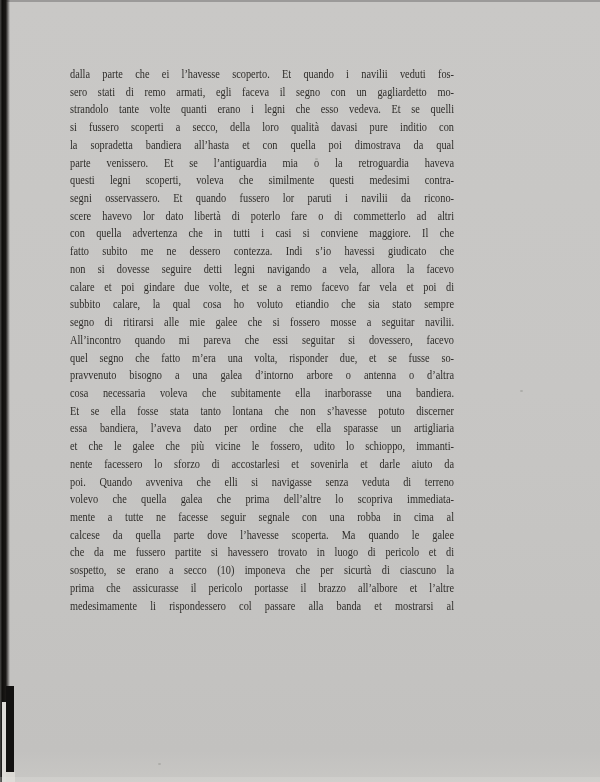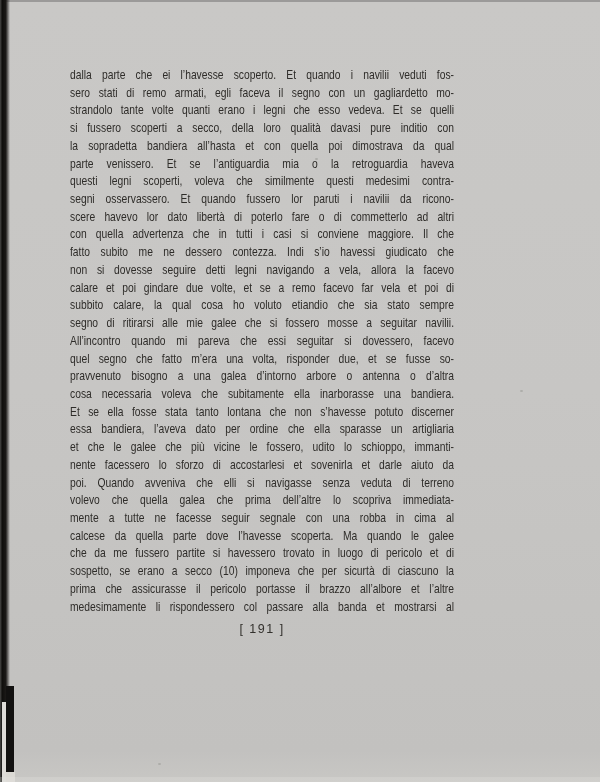--- a/index.html
+++ b/index.html
@@ -2,21 +2,21 @@
 <html><head>
 <meta charset="utf-8">
 <style>
   html, body { margin: 0; padding: 0; background: #888; }
   .scan {
     position: relative;
     width: 600px;
     height: 782px;
     overflow: hidden;
     background: linear-gradient(180deg, #c9c8c6 0%, #c7c6c4 50%, #c2c1bf 96%, #c8c7c4 100%);
-    font-family: Liberation Sans, sans-serif;
+    font-family: Liberation Serif, serif;
   }
   .edge-left {
     position: absolute; left: 0; top: 0; width: 10px; height: 782px;
     background: linear-gradient(90deg, #4a4a48 0%, #0f0e0c 22%, #1b1917 58%, rgba(198,197,195,0) 100%);
   }
   .edge-top {
     position: absolute; left: 0; top: 0; width: 600px; height: 2px;
     background: rgba(70,70,68,0.35);
   }
   .edge-bottom {
@@ -87,14 +87,13 @@
       <div class="line">poi. Quando avveniva che elli si navigasse senza veduta di terreno</div>
       <div class="line">volevo che quella galea che prima dell’altre lo scopriva immediata-</div>
       <div class="line">mente a tutte ne facesse seguir segnale con una robba in cima al</div>
       <div class="line">calcese da quella parte dove l’havesse scoperta. Ma quando le galee</div>
       <div class="line">che da me fussero partite si havessero trovato in luogo di pericolo et di</div>
       <div class="line">sospetto, se erano a secco (10) imponeva che per sicurtà di ciascuno la</div>
       <div class="line">prima che assicurasse il pericolo portasse il brazzo all’albore et l’altre</div>
       <div class="line">medesimamente li rispondessero col passare alla banda et mostrarsi al</div>
     </div>
 
-  <div class="page-number">[ 191 ]</div>
 </div>
 
 </body></html>

